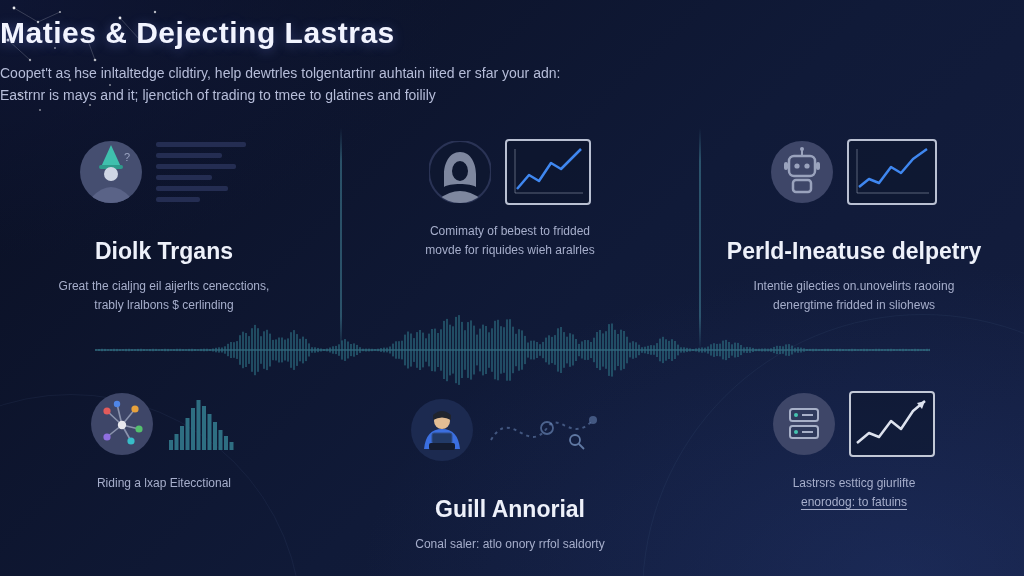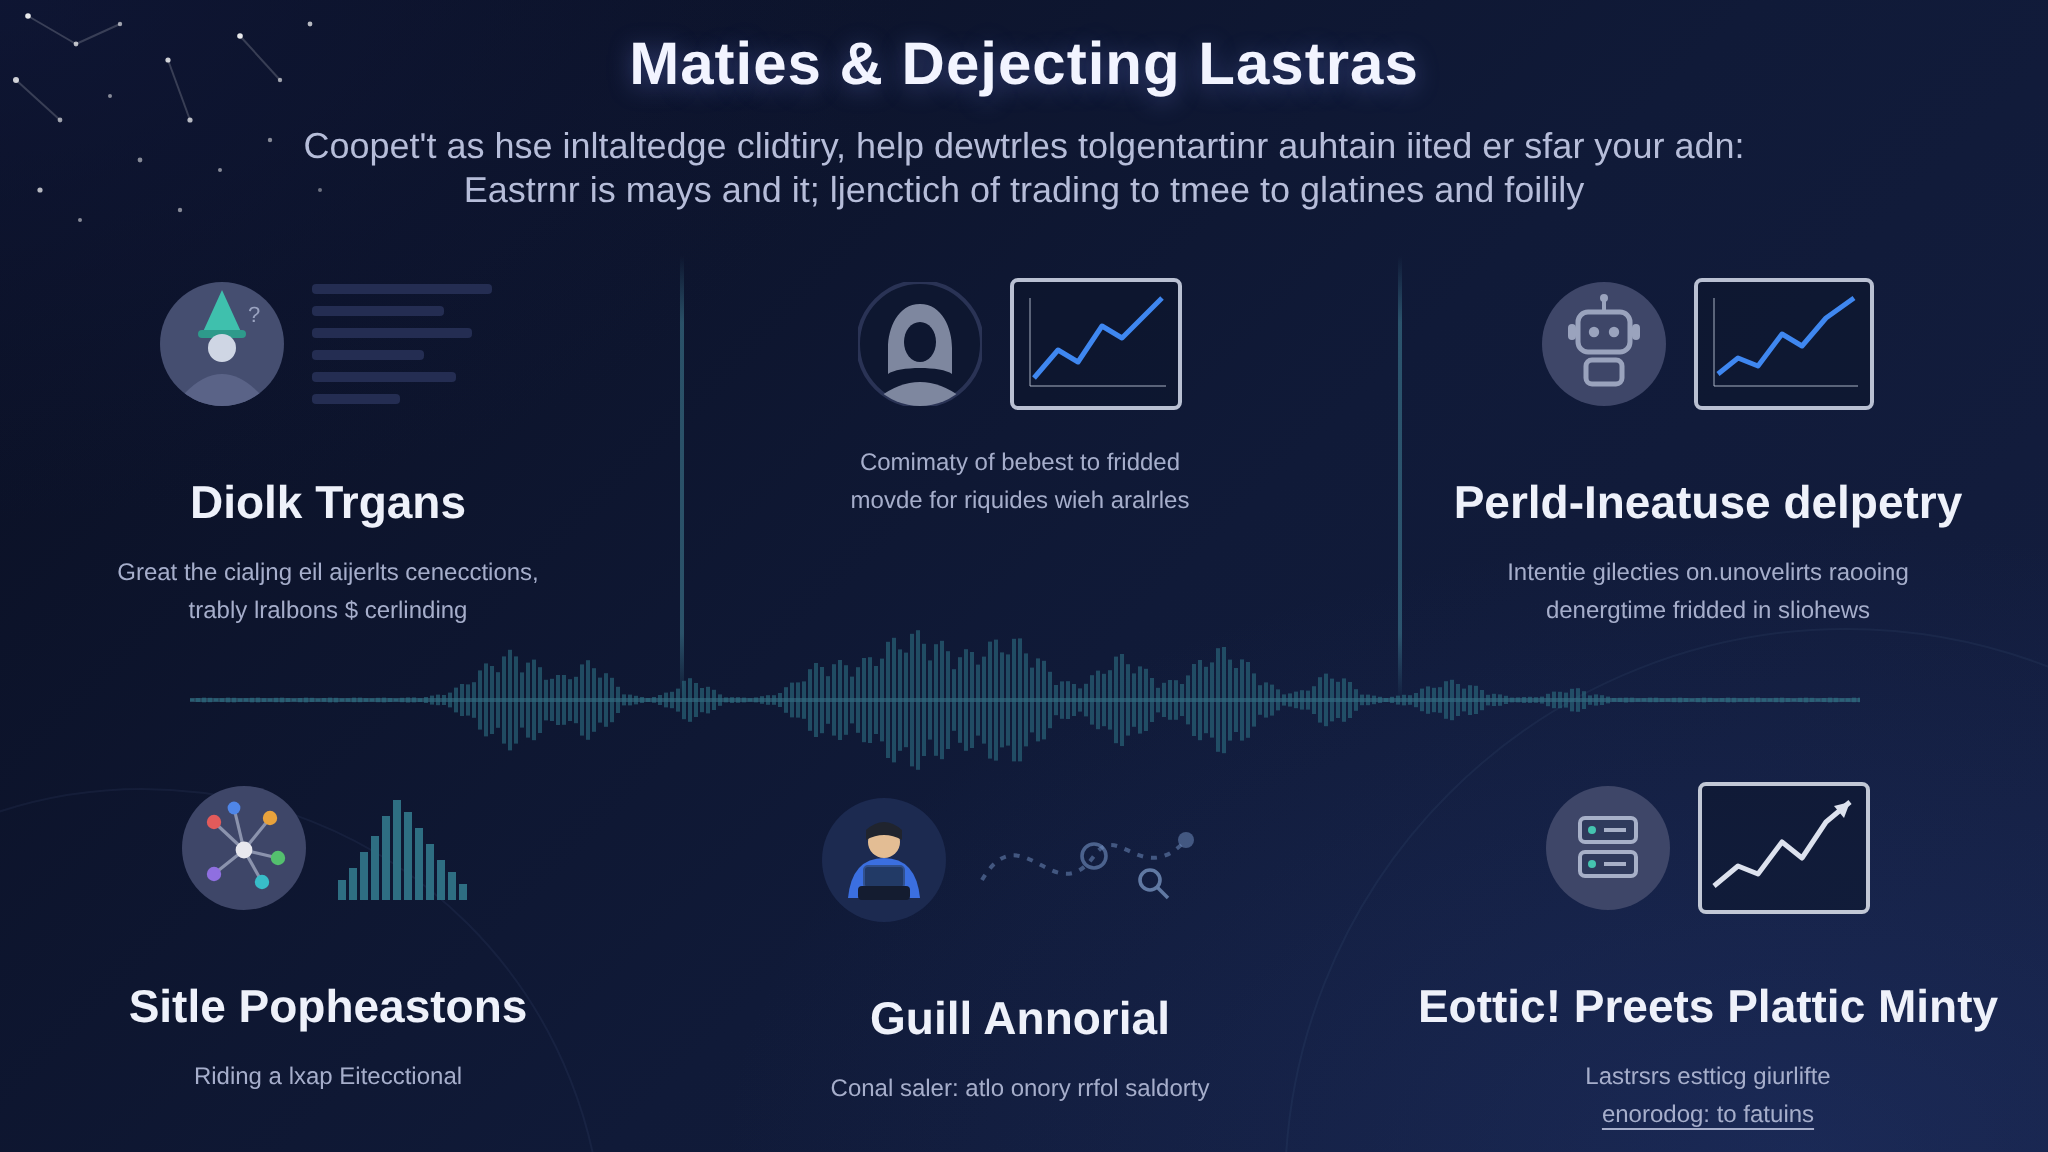--- a/index.html
+++ b/index.html
@@ -11,26 +11,26 @@
       radial-gradient(700px 400px at 0% 0%, rgba(16,24,58,0.7), transparent 65%),
       linear-gradient(135deg, #0a0f22 0%, #101a38 55%, #141e40 100%);
   }
   
   .deco-circle { position:absolute; border-radius:50%; pointer-events:none; }
   .deco-circle.c1 { width:460px; height:460px; border:1px solid rgba(150,180,255,0.06); left:-160px; bottom:-280px; }
   .deco-circle.c2 { width:560px; height:560px; border:1px solid rgba(150,210,255,0.05); right:-180px; bottom:-300px; }
 
   .starfield { position:absolute; left:0; top:0; }
 
-  .header { position:absolute; top:16px; left:0; right:0; text-align:center; }
+  .header { position:absolute; top:16px; left:0; right:0; text-align:left; }
   .header h1 {
     margin:0; font-size:30px; font-weight:800; color:#f2f4ff; letter-spacing:0.5px;
     text-shadow:0 2px 12px rgba(130,150,255,0.35);
   }
-  .header .subtitle { margin:12px 0 0 0; font-size:18px; line-height:22px; color:#b6bdd9; }
+  .header .subtitle { margin:12px 0 0 0; font-size:14px; line-height:22px; color:#b6bdd9; }
 
   .card { position:absolute; text-align:center; }
   .card1 { left:18px;  top:134px; width:292px; }
   .card2 { left:362px; top:134px; width:296px; }
   .card3 { left:702px; top:134px; width:304px; }
   .card4 { left:18px;  top:386px; width:292px; }
   .card5 { left:362px; top:392px; width:296px; }
   .card6 { left:702px; top:386px; width:304px; }
 
   .icon-row { display:flex; justify-content:center; align-items:center; gap:14px; height:76px; }
@@ -518,21 +518,20 @@
             <rect x="29.5" y="6" width="4" height="50"></rect>
           <rect x="35" y="12" width="4" height="44"></rect>
             <rect x="40.5" y="20" width="4" height="36"></rect>
           <rect x="46" y="28" width="4" height="28"></rect>
             <rect x="51.5" y="36" width="4" height="20"></rect>
           <rect x="57" y="42" width="4" height="14"></rect>
             <rect x="62.5" y="48" width="4" height="8"></rect>
         </svg>
       </div>
     </div>
-    <h3 class="card-title">Sitle Popheastons</h3>
     <p class="card-desc">
       <span class="desc-line1">Riding a lxap Eitecctional</span><br>
       
     </p>
   </section>
 
   <section class="card card5">
     <div class="icon-row">
       <div class="avatar">
         <svg width="62" height="62" viewBox="0 0 62 62">
@@ -584,20 +583,19 @@
         </svg>
       </div>
       <div class="side-graphic">
         <svg width="86" height="66" viewBox="0 0 86 66">
           <rect x="1" y="1" width="84" height="64" rx="3" fill="rgba(13,22,44,0.55)" stroke="#c2c8d6" stroke-width="2"></rect>
           <polyline points="8,52 20,42 30,46 42,30 52,38 64,20 76,10" fill="none" stroke="#dde2ee" stroke-width="2.5" stroke-linejoin="round"></polyline>
           <polygon points="76,10 68,12 73,18" fill="#dde2ee"></polygon>
         </svg>
       </div>
     </div>
-    <h3 class="card-title">Eottic! Preets Plattic Minty</h3>
     <p class="card-desc">
       <span class="desc-line1">Lastrsrs estticg giurlifte</span><br>
       <span class="desc-line2">enorodog: to fatuins</span>
     </p>
   </section>
 
 </div>
 
 </body></html>

